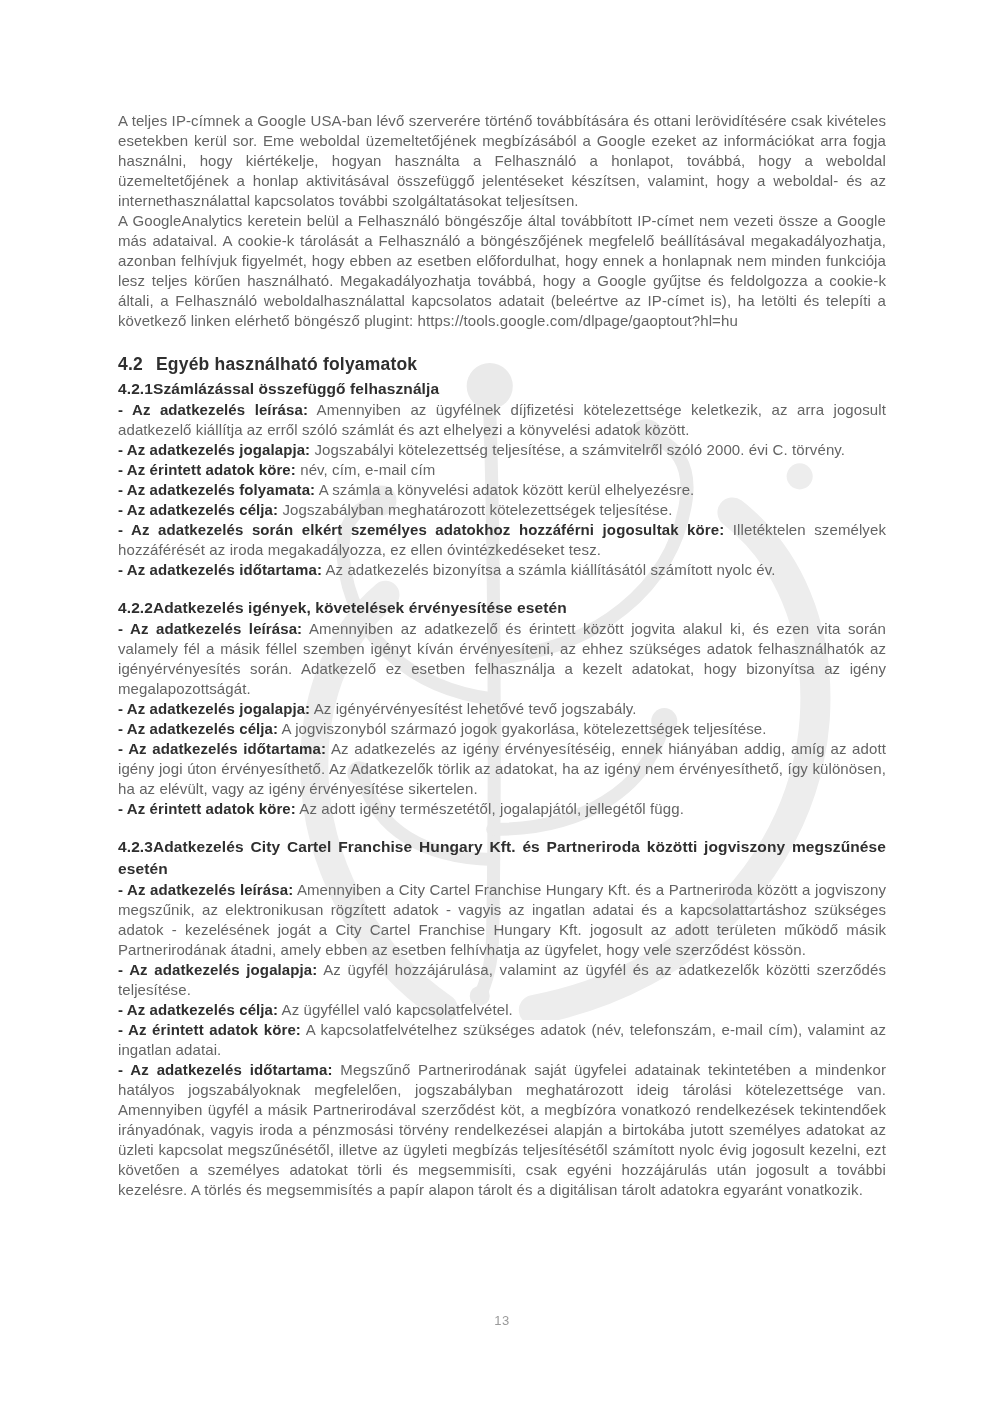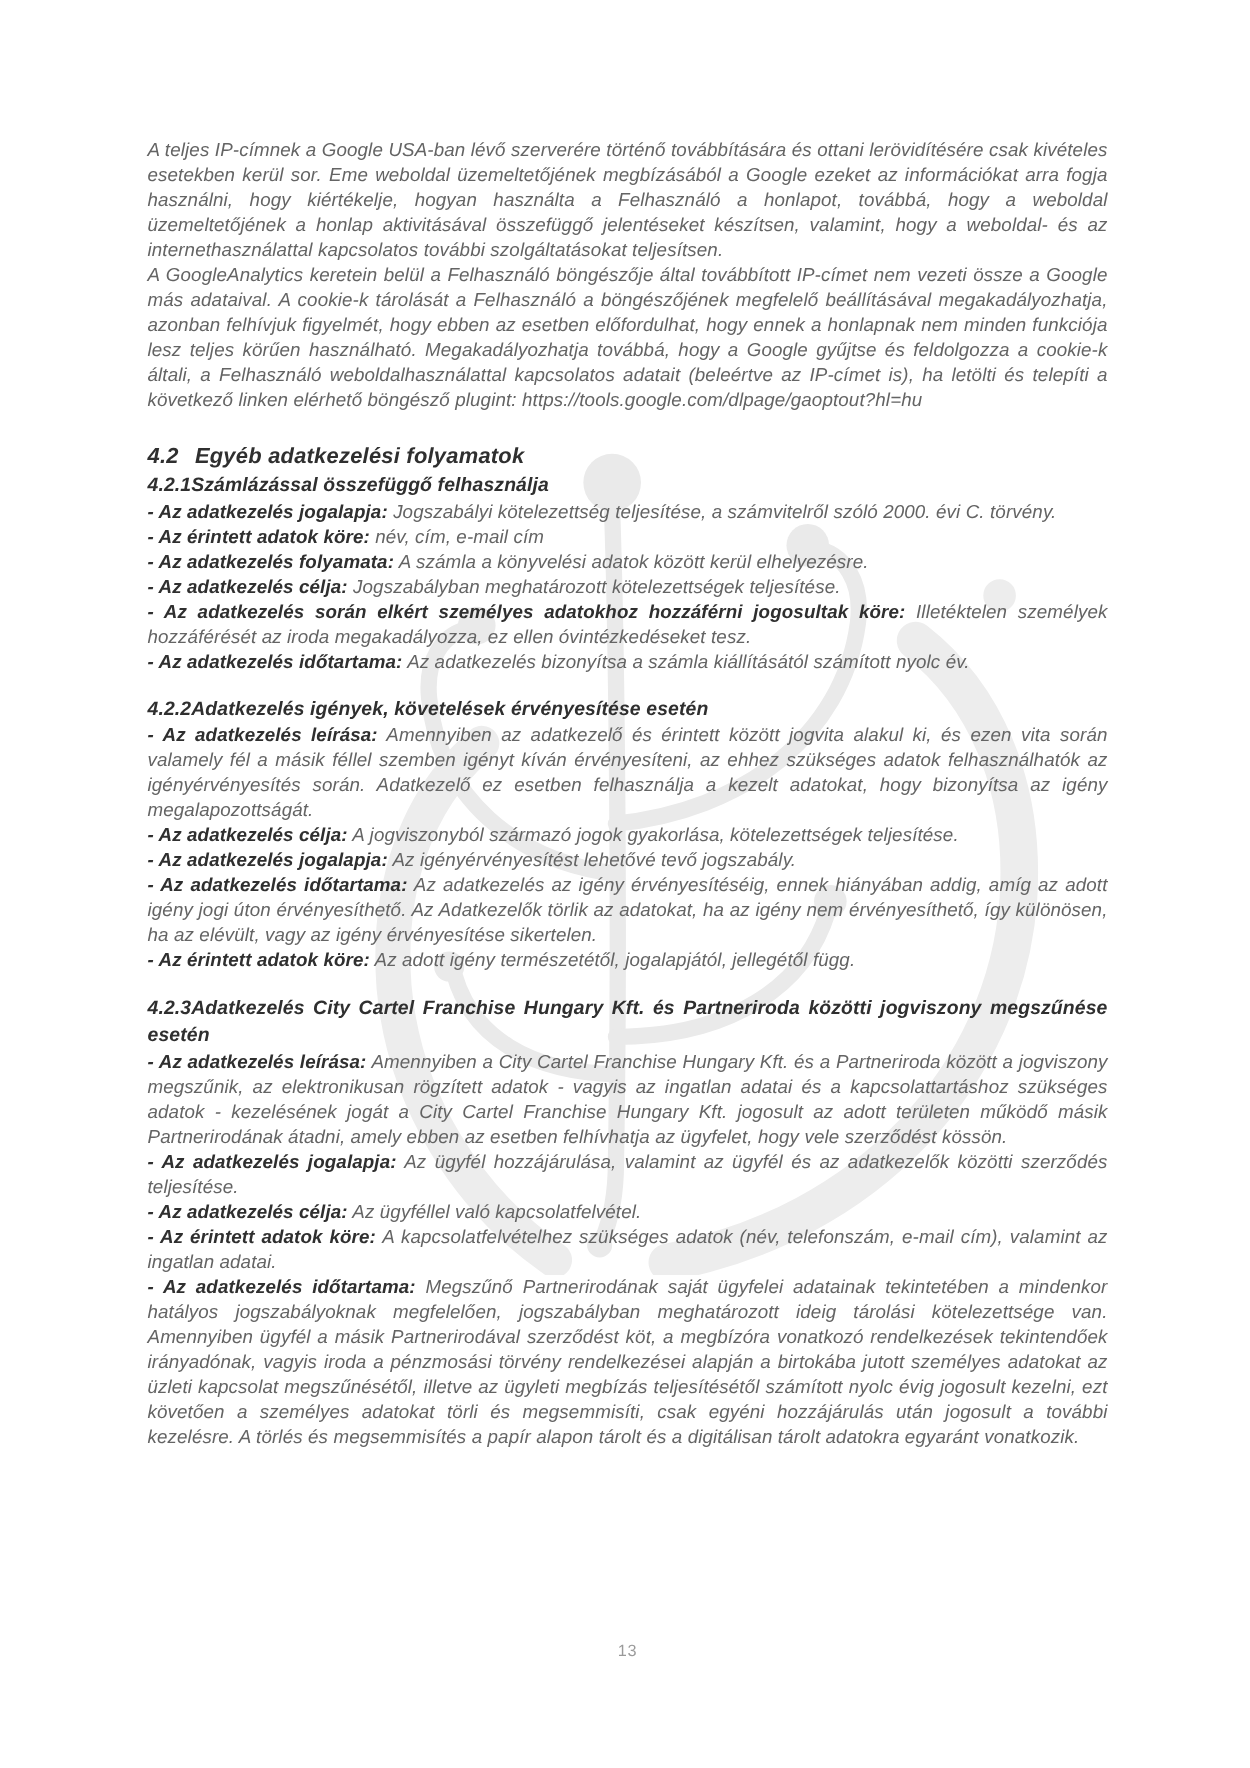--- a/index.html
+++ b/index.html
@@ -24,21 +24,20 @@
   .content {
     position: absolute;
     left: 118px;
     top: 111px;
     width: 768px;
     z-index: 1;
     color: #646464;
     font-size: 15px;
     line-height: 20px;
     letter-spacing: 0.1px;
-    font-style: italic;
   }
   p.para { margin: 0; text-align: justify; }
   h1.section-heading {
     margin: 21px 0 0 0;
     font-size: 17.5px;
     line-height: 25px;
     font-weight: 700;
     color: #2f2f2f;
     letter-spacing: 0.2px;
   }
@@ -93,40 +92,41 @@
     </g>
   </svg>
 
   <main class="content">
 
     <div id="intro">
         <p class="para">A teljes IP-címnek a Google USA-ban lévő szerverére történő továbbítására és ottani lerövidítésére csak kivételes esetekben kerül sor. Eme weboldal üzemeltetőjének megbízásából a Google ezeket az információkat arra fogja használni, hogy kiértékelje, hogyan használta a Felhasználó a honlapot, továbbá, hogy a weboldal üzemeltetőjének a honlap aktivitásával összefüggő jelentéseket készítsen, valamint, hogy a weboldal- és az internethasználattal kapcsolatos további szolgáltatásokat teljesítsen.</p>
         <p class="para">A GoogleAnalytics keretein belül a Felhasználó böngészője által továbbított IP-címet nem vezeti össze a Google más adataival. A cookie-k tárolását a Felhasználó a böngészőjének megfelelő beállításával megakadályozhatja, azonban felhívjuk figyelmét, hogy ebben az esetben előfordulhat, hogy ennek a honlapnak nem minden funkciója lesz teljes körűen használható. Megakadályozhatja továbbá, hogy a Google gyűjtse és feldolgozza a cookie-k általi, a Felhasználó weboldalhasználattal kapcsolatos adatait (beleértve az IP-címet is), ha letölti és telepíti a következő linken elérhető böngésző plugint: https://tools.google.com/dlpage/gaoptout?hl=hu</p>
       </div>
 
-    <h1 class="section-heading"><span class="num">4.2</span><span>Egyéb adatkezelési folyamatok</span></h1>
+    <h1 class="section-heading"><span class="num">4.2</span><span>Egyéb használható folyamatok</span></h1>
 
     <div id="subsections">
         <section class="subsection">
     <h2 class="subsection-heading"><span class="num2">4.2.1</span><span class="t">Számlázással összefüggő felhasználja</span></h2>
     <div class="items">
+            <p class="item"><b>- Az adatkezelés leírása:</b> <span>Amennyiben az ügyfélnek díjfizetési kötelezettsége keletkezik, az arra jogosult adatkezelő kiállítja az erről szóló számlát és azt elhelyezi a könyvelési adatok között.</span></p>
             <p class="item"><b>- Az adatkezelés jogalapja:</b> <span>Jogszabályi kötelezettség teljesítése, a számvitelről szóló 2000. évi C. törvény.</span></p>
             <p class="item"><b>- Az érintett adatok köre:</b> <span>név, cím, e-mail cím</span></p>
             <p class="item"><b>- Az adatkezelés folyamata:</b> <span>A számla a könyvelési adatok között kerül elhelyezésre.</span></p>
             <p class="item"><b>- Az adatkezelés célja:</b> <span>Jogszabályban meghatározott kötelezettségek teljesítése.</span></p>
             <p class="item"><b>- Az adatkezelés során elkért személyes adatokhoz hozzáférni jogosultak köre:</b> <span>Illetéktelen személyek hozzáférését az iroda megakadályozza, ez ellen óvintézkedéseket tesz.</span></p>
             <p class="item"><b>- Az adatkezelés időtartama:</b> <span>Az adatkezelés bizonyítsa a számla kiállításától számított nyolc év.</span></p>
           </div>
   </section>
         <section class="subsection">
     <h2 class="subsection-heading"><span class="num2">4.2.2</span><span class="t">Adatkezelés igények, követelések érvényesítése esetén</span></h2>
     <div class="items">
             <p class="item"><b>- Az adatkezelés leírása:</b> <span>Amennyiben az adatkezelő és érintett között jogvita alakul ki, és ezen vita során valamely fél a másik féllel szemben igényt kíván érvényesíteni, az ehhez szükséges adatok felhasználhatók az igényérvényesítés során. Adatkezelő ez esetben felhasználja a kezelt adatokat, hogy bizonyítsa az igény megalapozottságát.</span></p>
+            <p class="item"><b>- Az adatkezelés jogalapja:</b> <span>Az igényérvényesítést lehetővé tevő jogszabály.</span></p>
             <p class="item"><b>- Az adatkezelés célja:</b> <span>A jogviszonyból származó jogok gyakorlása, kötelezettségek teljesítése.</span></p>
-            <p class="item"><b>- Az adatkezelés jogalapja:</b> <span>Az igényérvényesítést lehetővé tevő jogszabály.</span></p>
             <p class="item"><b>- Az adatkezelés időtartama:</b> <span>Az adatkezelés az igény érvényesítéséig, ennek hiányában addig, amíg az adott igény jogi úton érvényesíthető. Az Adatkezelők törlik az adatokat, ha az igény nem érvényesíthető, így különösen, ha az elévült, vagy az igény érvényesítése sikertelen.</span></p>
             <p class="item"><b>- Az érintett adatok köre:</b> <span>Az adott igény természetétől, jogalapjától, jellegétől függ.</span></p>
           </div>
   </section>
         <section class="subsection">
     <h2 class="subsection-heading"><span class="num2">4.2.3</span><span class="t">Adatkezelés City Cartel Franchise Hungary Kft. és Partneriroda közötti jogviszony megszűnése esetén</span></h2>
     <div class="items">
             <p class="item"><b>- Az adatkezelés leírása:</b> <span>Amennyiben a City Cartel Franchise Hungary Kft. és a Partneriroda között a jogviszony megszűnik, az elektronikusan rögzített adatok - vagyis az ingatlan adatai és a kapcsolattartáshoz szükséges adatok - kezelésének jogát a City Cartel Franchise Hungary Kft. jogosult az adott területen működő másik Partnerirodának átadni, amely ebben az esetben felhívhatja az ügyfelet, hogy vele szerződést kössön.</span></p>
             <p class="item"><b>- Az adatkezelés jogalapja:</b> <span>Az ügyfél hozzájárulása, valamint az ügyfél és az adatkezelők közötti szerződés teljesítése.</span></p>
             <p class="item"><b>- Az adatkezelés célja:</b> <span>Az ügyféllel való kapcsolatfelvétel.</span></p>

